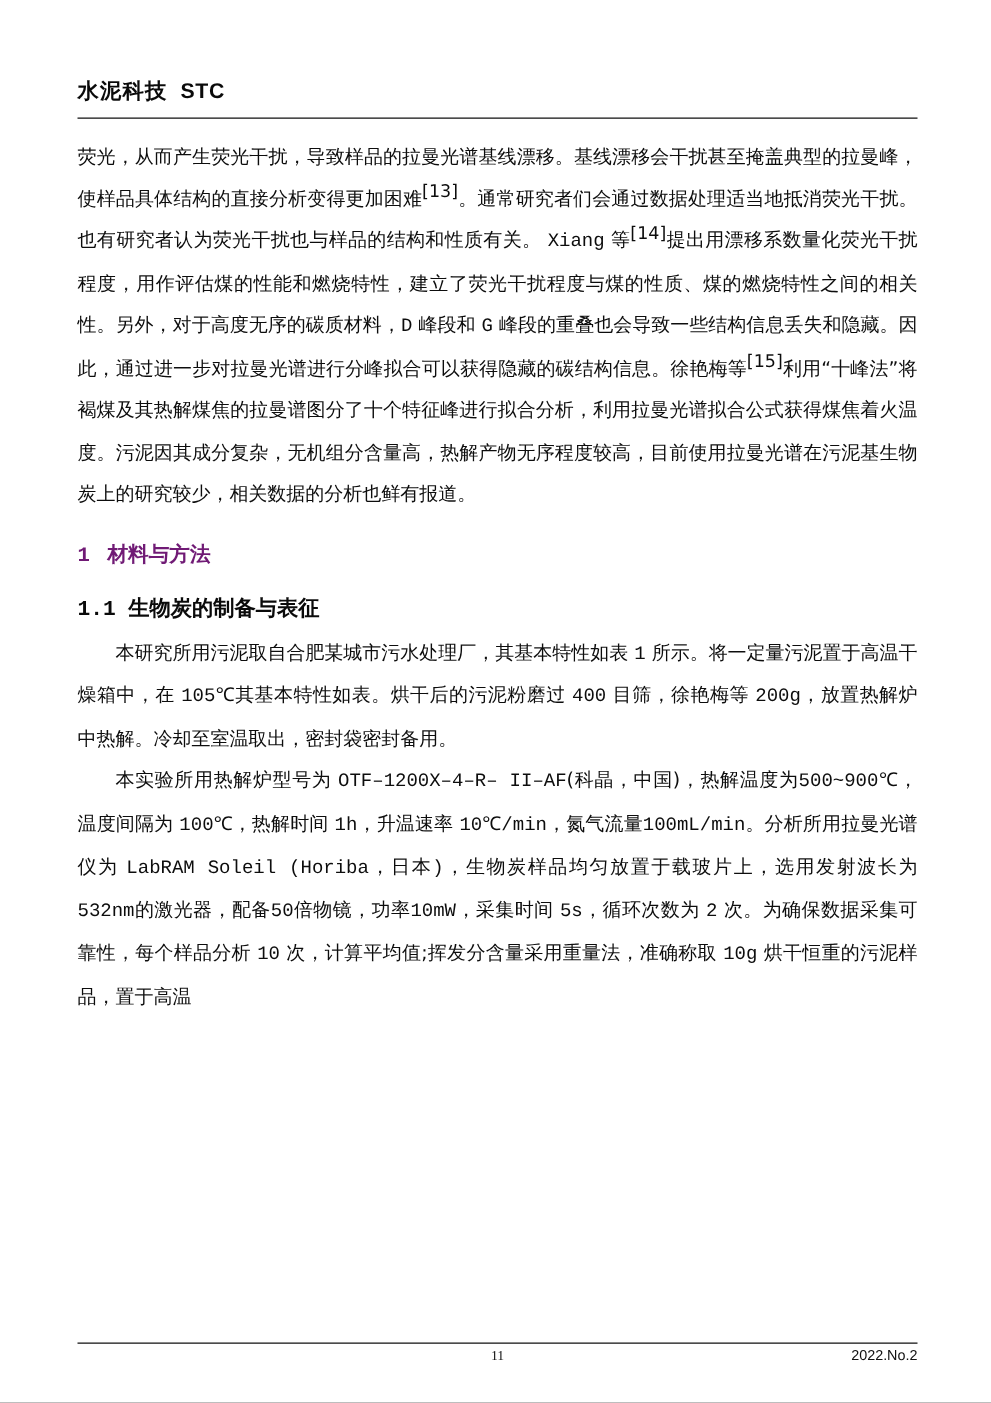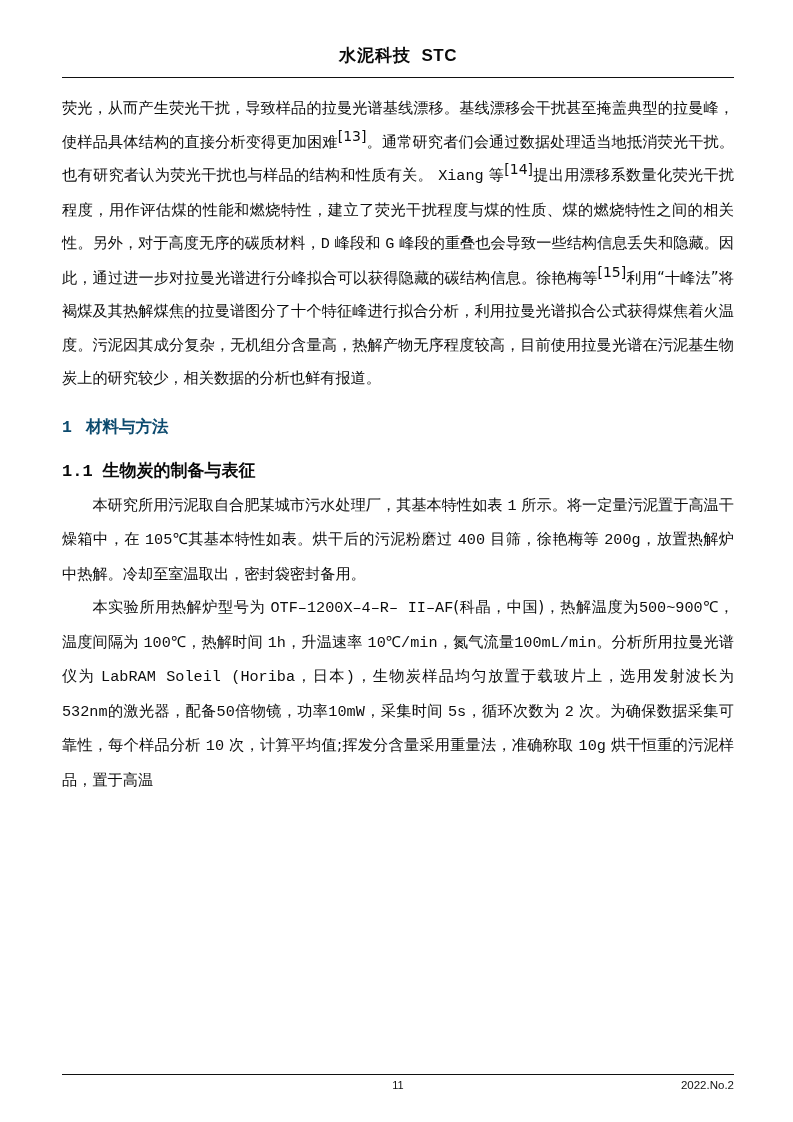--- a/index.html
+++ b/index.html
@@ -20,22 +20,22 @@
     box-sizing: border-box;
   }
   .page-inner {
     position: absolute;
     left: 62px;
     top: 0;
     width: 672px;
     height: 1122px;
   }
   .header {
-    text-align: center;
-    padding-top: 44px;
+    text-align: left;
+    padding-top: 61px;
     font-size: 17px;
     font-weight: bold;
     letter-spacing: 1px;
     color: #0a0a0a;
     font-family: "DejaVu Sans", sans-serif;
   }
   .header .stc {
     font-family: "Liberation Sans", sans-serif;
     font-weight: bold;
     letter-spacing: 0.5px;
@@ -64,21 +64,21 @@
   sup {
     font-size: 14px;
     vertical-align: super;
     line-height: 0;
   }
   h2.section {
     font-size: 16.5px;
     font-weight: bold;
     margin: 16px 0 2px 0;
     line-height: 30px;
-    color: #0c4a6e;
+    color: #701a75;
   }
   h3.subsection {
     font-size: 17px;
     font-weight: bold;
     margin: 12px 0 2px 0;
     line-height: 30px;
     color: #0a0a0a;
   }
   h2.section .num { margin-right: 14px; }
   h3.subsection .num { margin-right: 10px; }
@@ -100,21 +100,21 @@
     position: relative;
     margin-top: 4px;
     height: 18px;
   }
   .footer-page {
     position: absolute;
     left: 50%;
     transform: translateX(-50%);
     font-size: 11px;
     color: #111;
-    font-family: Liberation Sans, sans-serif;
+    font-family: Liberation Serif, serif;
   }
   .footer-issue {
     position: absolute;
     right: 0;
     font-size: 11.5px;
     color: #111;
     font-family: Liberation Sans, sans-serif;
   }
 </style>
 </head>

